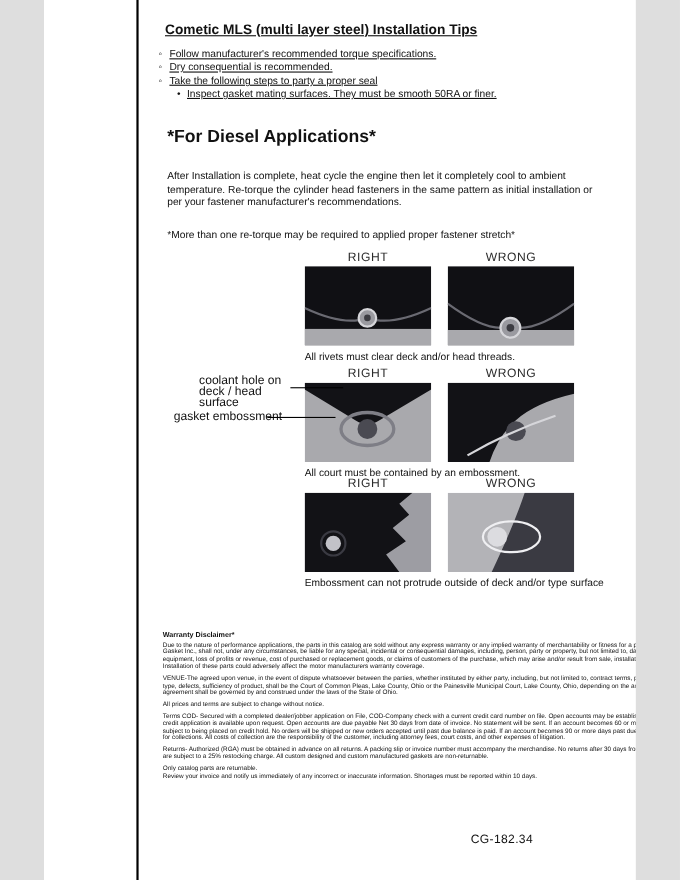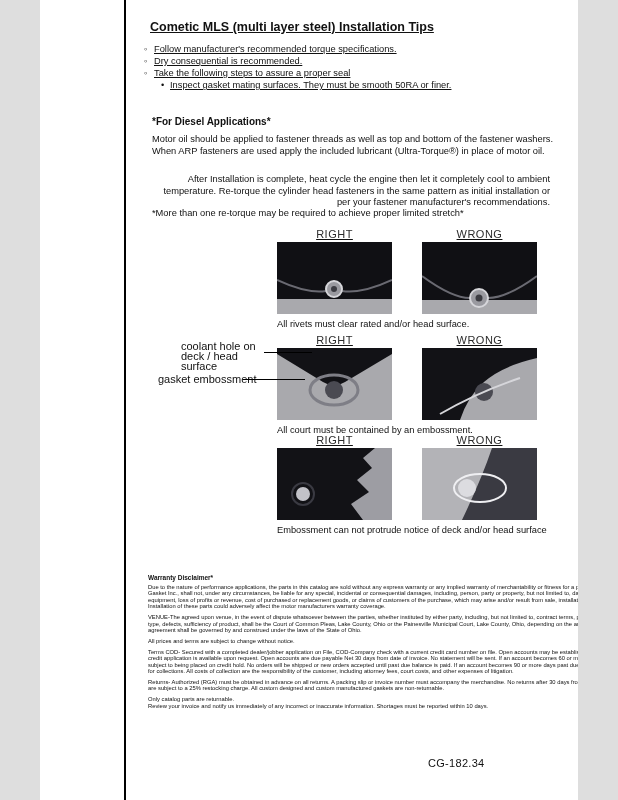--- a/index.html
+++ b/index.html
@@ -10,29 +10,29 @@
   .title{position:absolute;left:110px;top:20px;margin:0;font-size:12.5px;font-weight:bold;
          text-decoration:underline;}
 
   .tips{position:absolute;left:104px;top:43px;margin:0;padding:0;list-style:none;
         font-size:9.3px;line-height:12px;text-decoration:underline;}
   .tips li{position:relative;padding-left:10px;}
   .tips li.l1::before{content:"◦";position:absolute;left:0;top:0;}
   .tips li.l2{margin-left:16px;}
   .tips li.l2::before{content:"•";position:absolute;left:1px;top:0;}
 
-  .diesel-heading{position:absolute;left:112px;top:116px;margin:0;font-size:10px;font-weight:bold;}
+  .diesel-heading{position:absolute;left:112px;top:116px;margin:0;font-size:16px;font-weight:bold;}
   .para{position:absolute;left:112px;margin:0;font-size:9.3px;line-height:11.6px;}
   .p1{top:134px;width:412px;}
-  .p2{top:174px;width:398px;text-align:right;}
+  .p2{top:155px;width:398px;}
   .p3{top:208px;width:430px;}
 
   .figrow{position:absolute;left:237px;width:245px;}
   .fr1{top:228px;} .fr2{top:334px;} .fr3{top:434px;}
-  .figpair{display:flex;gap:30px;text-decoration:underline;}
+  .figpair{display:flex;gap:15px;}
   .figcol{width:115px;}
   .fig-label{text-align:center;font-size:11px;letter-spacing:.5px;color:#2b2b2b;margin-bottom:2px;}
   .fig-img{width:115px;height:72px;display:block;}
   .fig-caption{margin-top:5px;font-size:9.3px;line-height:11px;}
   .fr3 .fig-caption{width:280px;}
 
   .callout{position:absolute;font-size:11px;line-height:10px;color:#111;}
   .co1{left:141px;top:341px;width:88px;}
   .co2{left:118px;top:374px;white-space:nowrap;}
   .leader{position:absolute;height:1px;background:#000;z-index:3;}
@@ -50,28 +50,27 @@
 <body>
 
 <div class="page">
   <div class="left-rule"></div>
 
   <h1 class="title">Cometic MLS (multi layer steel) Installation Tips</h1>
 
   <ul class="tips">
     <li class="l1">Follow manufacturer's recommended torque specifications.</li>
     <li class="l1">Dry consequential is recommended.</li>
-    <li class="l1">Take the following steps to assure a proper seal</li>
+    <li class="l1">Take the following steps to party a proper seal</li>
     <li class="l2">Inspect gasket mating surfaces.  They must be smooth 50RA or finer.</li>
   </ul>
 
   <h2 class="diesel-heading">*For Diesel Applications*</h2>
-  <p class="para p1">Motor oil should be applied to fastener threads as well as top and bottom of the fastener washers. When ARP fasteners are used apply the included lubricant (Ultra-Torque®) in place of motor oil.</p>
   <p class="para p2">After Installation is complete, heat cycle the engine then let it completely cool to ambient temperature. Re-torque the cylinder head fasteners in the same pattern as initial installation or per your fastener manufacturer's recommendations.</p>
-  <p class="para p3">*More than one re-torque may be required to achieve proper limited stretch*</p>
+  <p class="para p3">*More than one re-torque may be required to applied proper fastener stretch*</p>
 
   <div class="figrow fr1">
     <div class="figpair">
       <div class="figcol">
         <div class="fig-label">RIGHT</div>
         <svg class="fig-img" viewBox="0 0 115 72">
           <rect width="115" height="72" fill="#101014"></rect>
           <rect y="57" width="115" height="15" fill="#a9a9ad"></rect>
           <path d="M0,38 Q30,52 49,49" fill="none" stroke="#6a6a72" stroke-width="2"></path>
           <path d="M115,38 Q85,52 65,49" fill="none" stroke="#6a6a72" stroke-width="2"></path>
@@ -84,21 +83,21 @@
         <svg class="fig-img" viewBox="0 0 115 72">
           <rect width="115" height="72" fill="#101014"></rect>
           <rect y="58" width="115" height="14" fill="#a9a9ad"></rect>
           <path d="M0,34 Q30,56 48,56" fill="none" stroke="#6a6a72" stroke-width="2"></path>
           <path d="M115,34 Q85,56 66,56" fill="none" stroke="#6a6a72" stroke-width="2"></path>
           <circle cx="57" cy="56" r="9" fill="#9a9aa0" stroke="#d6d6da" stroke-width="2"></circle>
           <circle cx="57" cy="56" r="3.5" fill="#3c3c42"></circle>
         </svg>
       </div>
     </div>
-    <div class="fig-caption">All rivets must clear rated and/or head surface.</div>
+    <div class="fig-caption">All rivets must clear deck and/or head threads.</div>
   </div>
 
   <div class="figrow fr2">
     <div class="figpair">
       <div class="figcol">
         <div class="fig-label">RIGHT</div>
         <svg class="fig-img" viewBox="0 0 115 72">
           <rect width="115" height="72" fill="#a9a9ad"></rect>
           <path d="M0,0 H115 V6 L68,34 Q57,41 46,34 L0,6 Z" fill="#121216"></path>
           <ellipse cx="57" cy="42" rx="24" ry="15" fill="none" stroke="#7e7e86" stroke-width="3"></ellipse>
@@ -136,21 +135,21 @@
       <div class="figcol">
         <div class="fig-label">WRONG</div>
         <svg class="fig-img" viewBox="0 0 115 72">
           <rect width="115" height="72" fill="#b3b3b7"></rect>
           <path d="M70,0 H115 V72 H40 Q60,30 70,0 Z" fill="#3a3a42"></path>
           <circle cx="45" cy="40" r="9" fill="#dcdce0"></circle>
           <ellipse cx="58" cy="40" rx="26" ry="14" fill="none" stroke="#efeff2" stroke-width="2"></ellipse>
         </svg>
       </div>
     </div>
-    <div class="fig-caption">Embossment can not protrude notice of deck and/or head surface</div>
+    <div class="fig-caption">Embossment can not protrude outside of deck and/or type surface</div>
   </div>
 
   <div class="disclaimer">
     <div class="disc-head">Warranty Disclaimer*</div>
     <p class="disc-p">Due to the nature of performance applications, the parts in this catalog are sold without any express warranty or any implied warranty of merchantability or fitness for a particular purpose.  Cometic Gasket Inc., shall not, under any circumstances, be liable for any special, incidental or consequential damages, including, person, party or property, but not limited to, damage, or loss of property or equipment, loss of profits or revenue, cost of purchased or replacement goods, or claims of customers of the purchase, which may arise and/or result from sale, installation or use of these parts.  Installation of these parts could adversely affect the motor manufacturers warranty coverage.</p>
     <p class="disc-p">VENUE-The agreed upon venue, in the event of dispute whatsoever between the parties, whether instituted by either party, including, but not limited to, contract terms, payment terms, delivery, type, defects, sufficiency of product, shall be the Court of Common Pleas, Lake County, Ohio or the Painesville Municipal Court, Lake County, Ohio, depending on the amount in controversy. This agreement shall be governed by and construed under the laws of the State of Ohio.</p>
     <p class="disc-p">All prices and terms are subject to change without notice.</p>
     <p class="disc-p">Terms COD- Secured with a completed dealer/jobber application on File, COD-Company check with a current credit card number on file.  Open accounts may be established by well rated firms.  A credit application is available upon request.  Open accounts are due payable Net 30 days from date of invoice.  No statement will be sent.  If an account becomes 60 or more days past due, it is subject to being placed on credit hold.  No orders will be shipped or new orders accepted until past due balance is paid.  If an account becomes 90 or more days past due, it is subject to being placed for collections.  All costs of collection are the responsibility of the customer, including attorney fees, court costs, and other expenses of litigation.</p>
     <p class="disc-p">Returns- Authorized (RGA) must be obtained in advance on all returns.  A packing slip or invoice number must accompany the merchandise.  No returns after 30 days from invoice date.  All returns are subject to a 25% restocking charge.  All custom designed and custom manufactured gaskets are non-returnable.</p>
     <p class="disc-p tight">Only catalog parts are returnable.</p>

